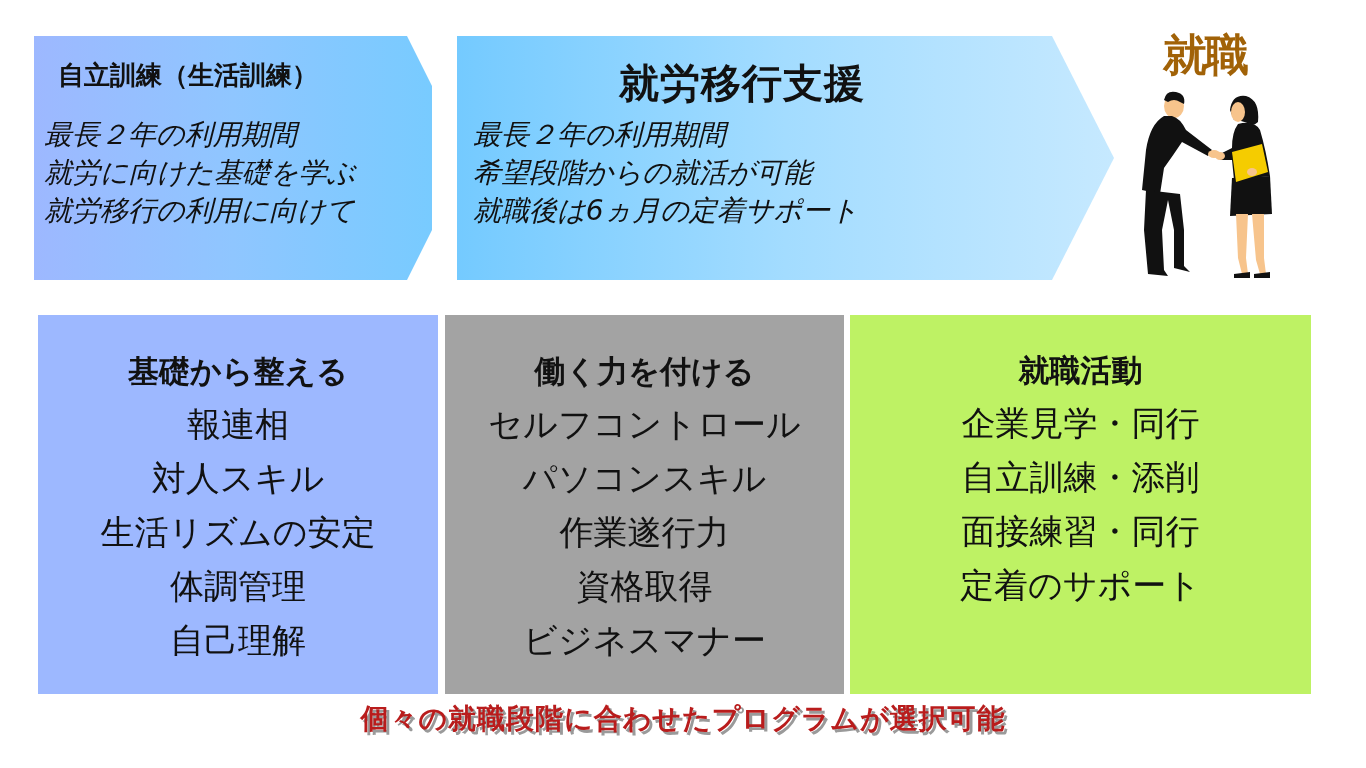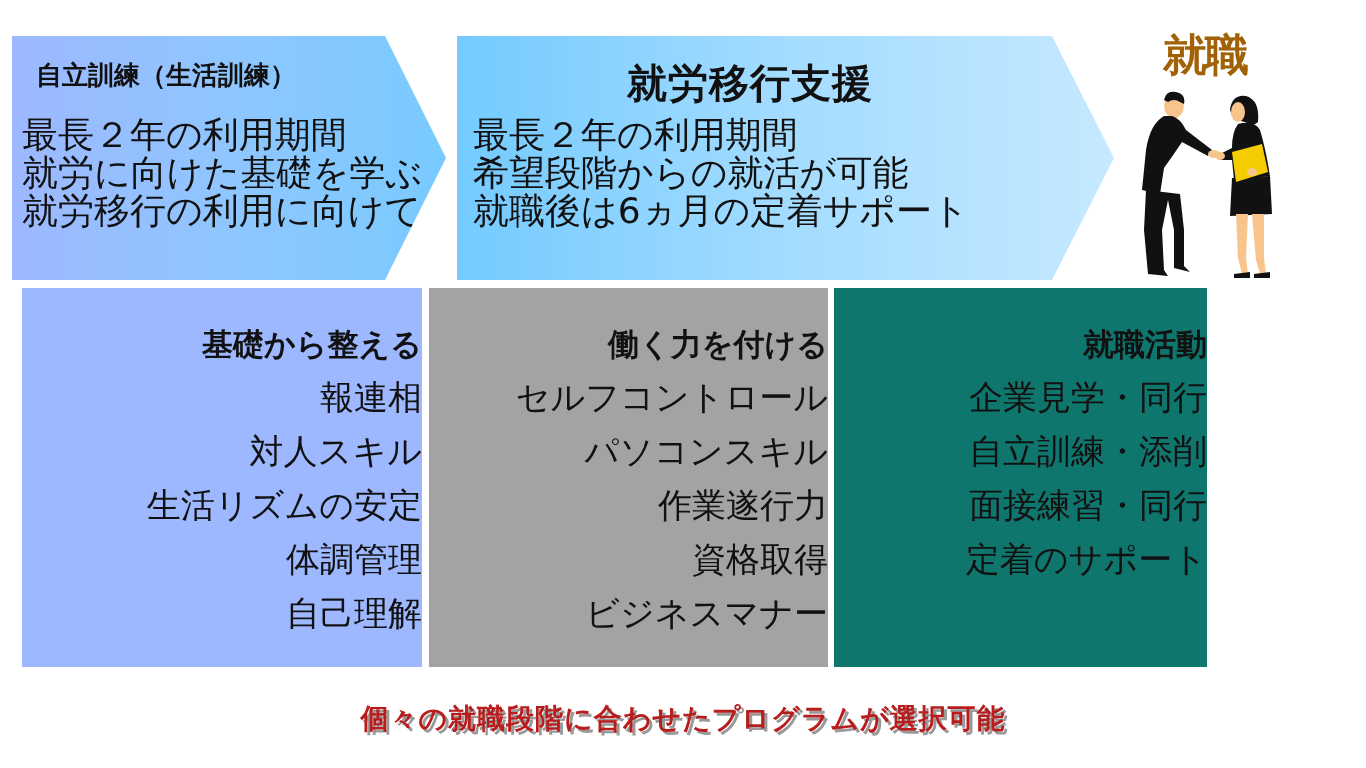--- a/index.html
+++ b/index.html
@@ -14,25 +14,24 @@
       overflow: hidden;
       font-family: "DejaVu Sans", "Liberation Sans", sans-serif;
       color: #111111;
     }
     .arrow {
       position: absolute;
       top: 36px;
       height: 244px;
     }
     .arrow-1 {
-      left: 12px;
+      left: 34px;
       width: 398px;
       clip-path: polygon(0 0, 373px 0, 434px 122px, 373px 244px, 0 244px);
       background: linear-gradient(to right, #9db8ff 0%, #8fc6ff 50%, #78cbff 100%);
-      padding-left: 40px;
     }
     .arrow-2 {
       left: 457px;
       width: 657px;
       clip-path: polygon(0 0, 595px 0, 657px 122px, 595px 244px, 0 244px);
       background: linear-gradient(to right, #74caff 0%, #a3dcff 50%, #c6e9ff 100%);
     }
     .arrow-title-small {
       position: absolute;
       left: 24px;
@@ -44,29 +43,29 @@
     .arrow-title-large {
       position: absolute;
       left: 0;
       width: 570px;
       text-align: center;
       top: 20px;
       font-size: 40px;
       font-weight: bold;
       white-space: nowrap;
       letter-spacing: 1px;
-      padding-left: 8px;
     }
     .arrow-lines {
       position: absolute;
       left: 10px;
       top: 80px;
-      font-size: 36px;
+      font-size: 28px;
       line-height: 38px;
       white-space: nowrap;
+      font-style: italic;
     }
     .arrow-2 .arrow-lines {
       left: 16px;
       top: 80px;
     }
     .goal {
       position: absolute;
       left: 1130px;
       top: 26px;
       width: 150px;
@@ -85,27 +84,28 @@
     }
     .goal-illustration {
       position: absolute;
       left: 4px;
       top: 64px;
       width: 142px;
       height: 192px;
     }
     .box {
       position: absolute;
-      top: 288px;
+      top: 315px;
       height: 379px;
-      text-align: right;
+      text-align: center;
+      margin-left: 16px;
     }
     .box-1 { left: 22px;  width: 400px; background: #9db8ff; }
     .box-2 { left: 429px; width: 399px; background: #a3a3a3; }
-    .box-3 { left: 834px; width: 373px; background: #0f766e; }
+    .box-3 { left: 834px; width: 461px; background: #bef264; font-family: Liberation Serif, serif; }
     .box-title {
       margin-top: 36px;
       font-size: 31px;
       font-weight: bold;
       line-height: 40px;
       white-space: nowrap;
     }
     .box-list {
       list-style: none;
       margin: 6px 0 0 0;

